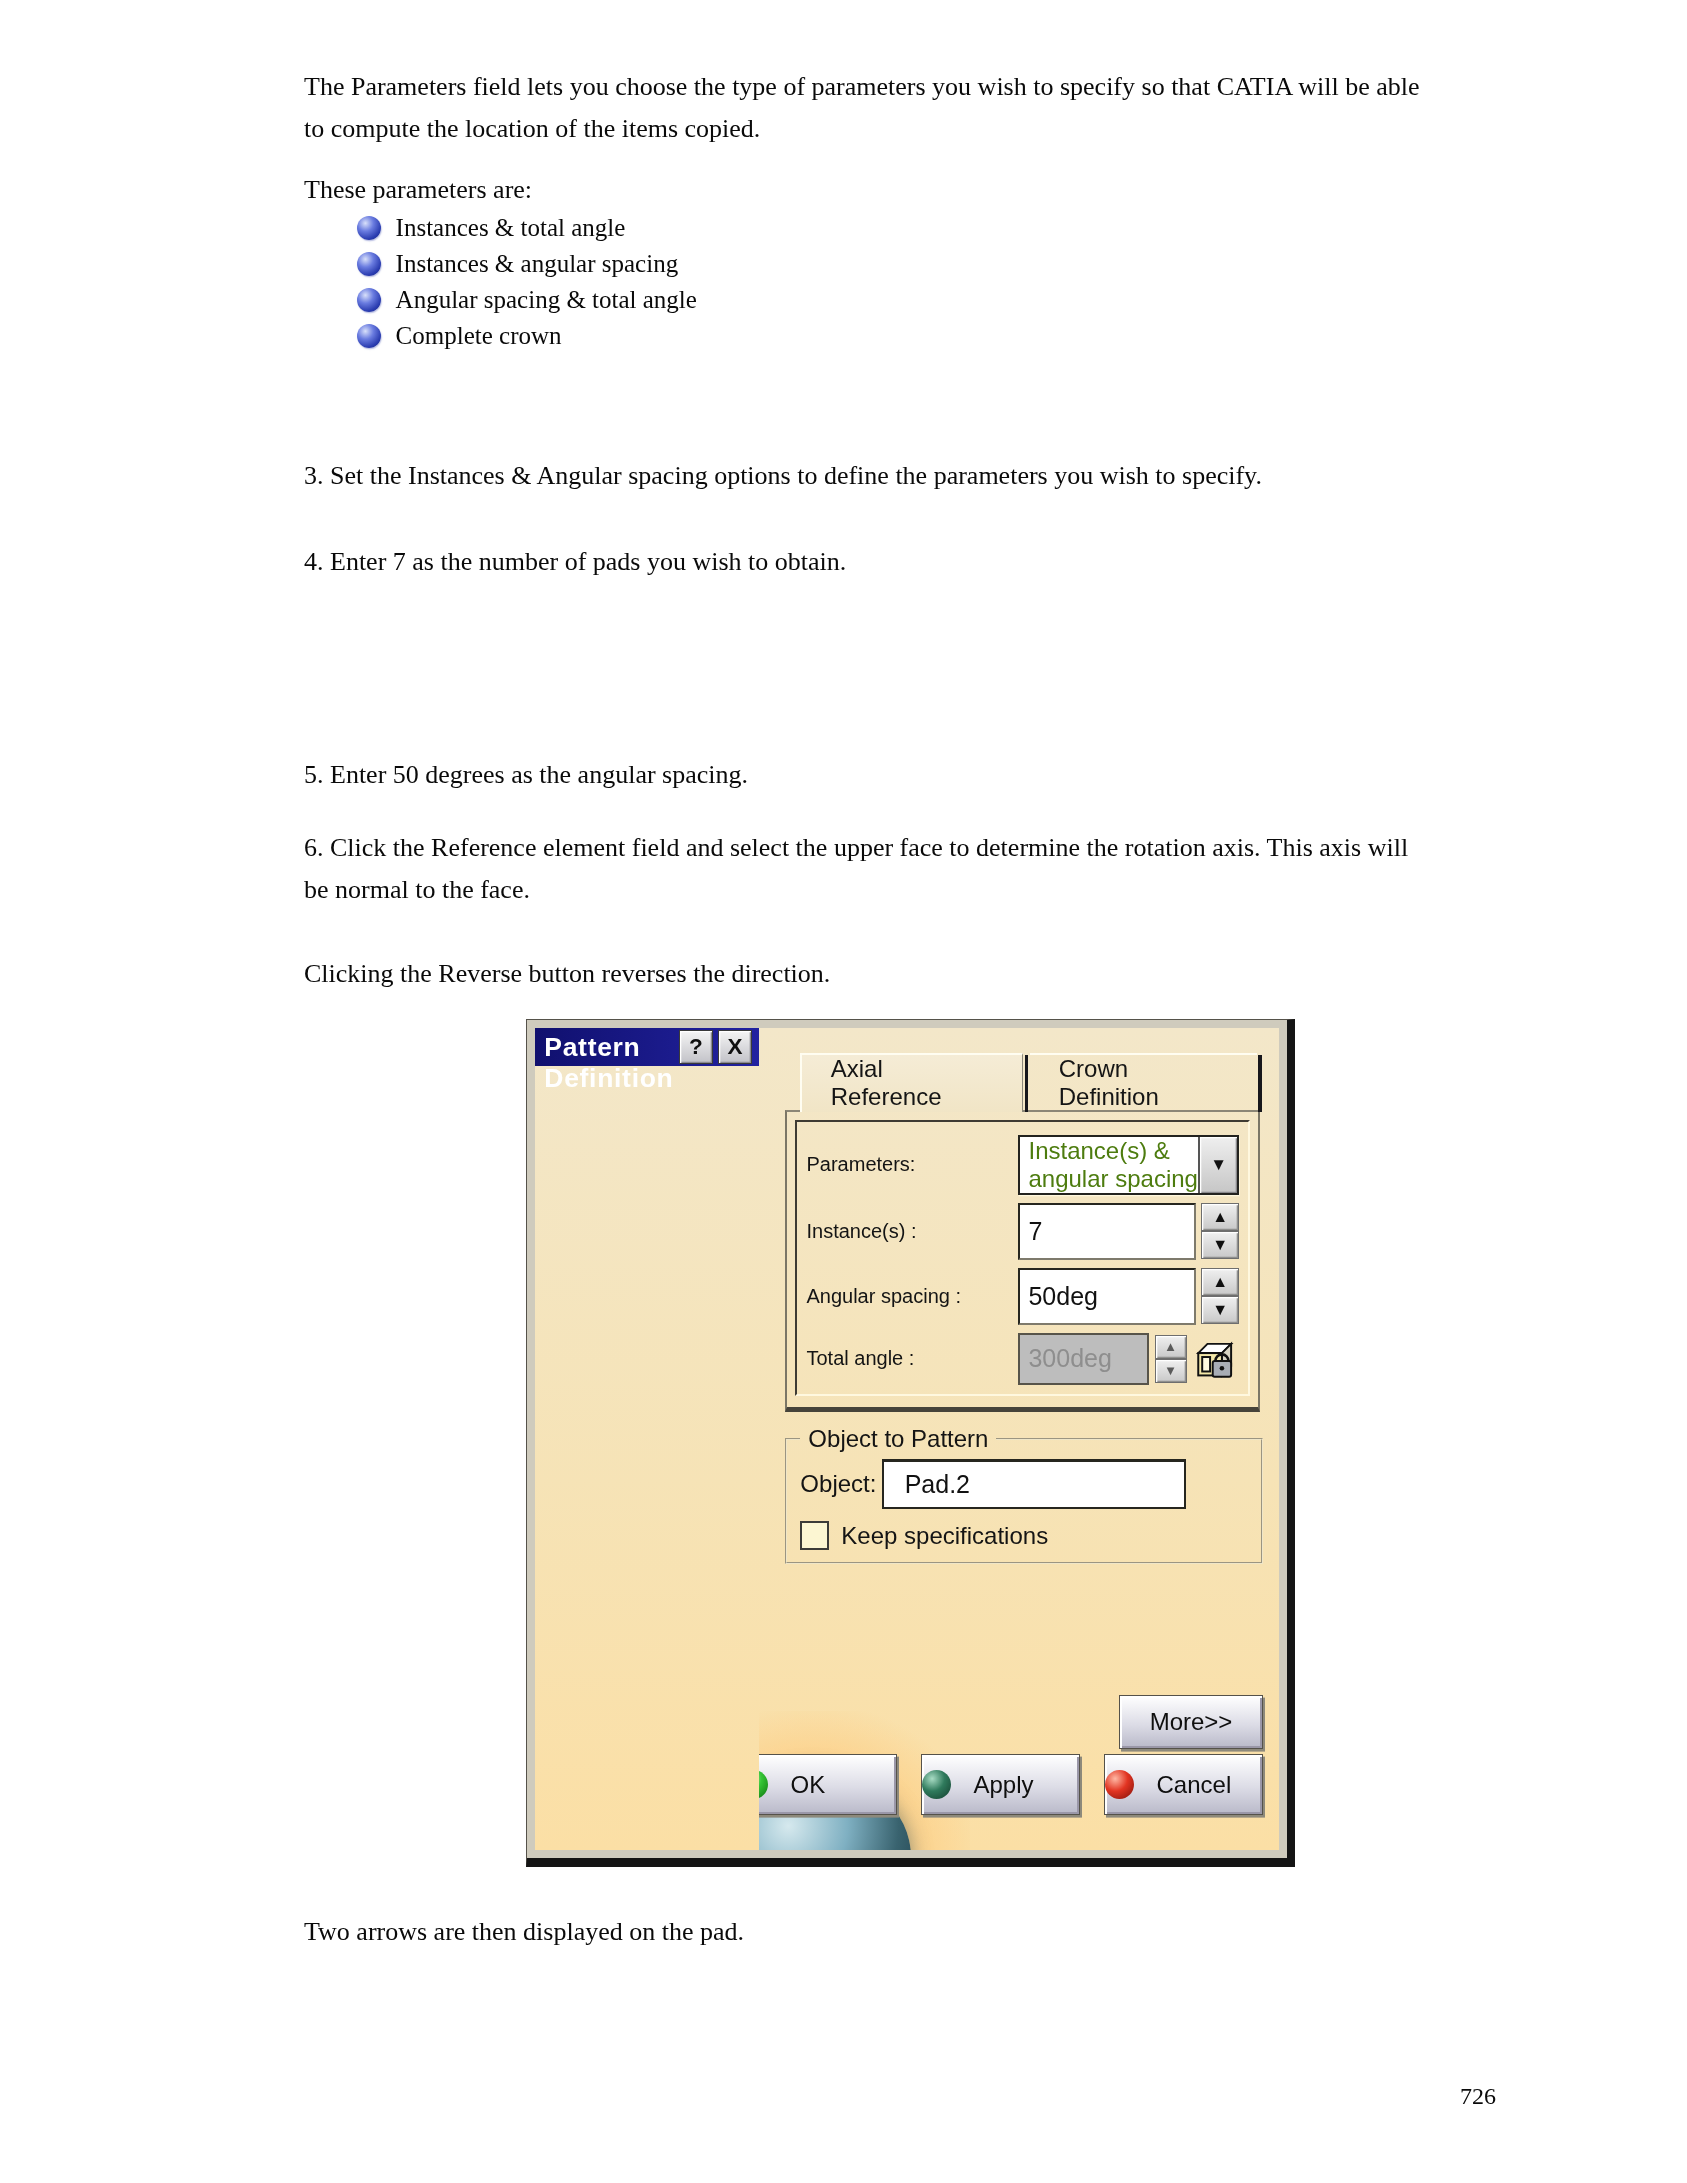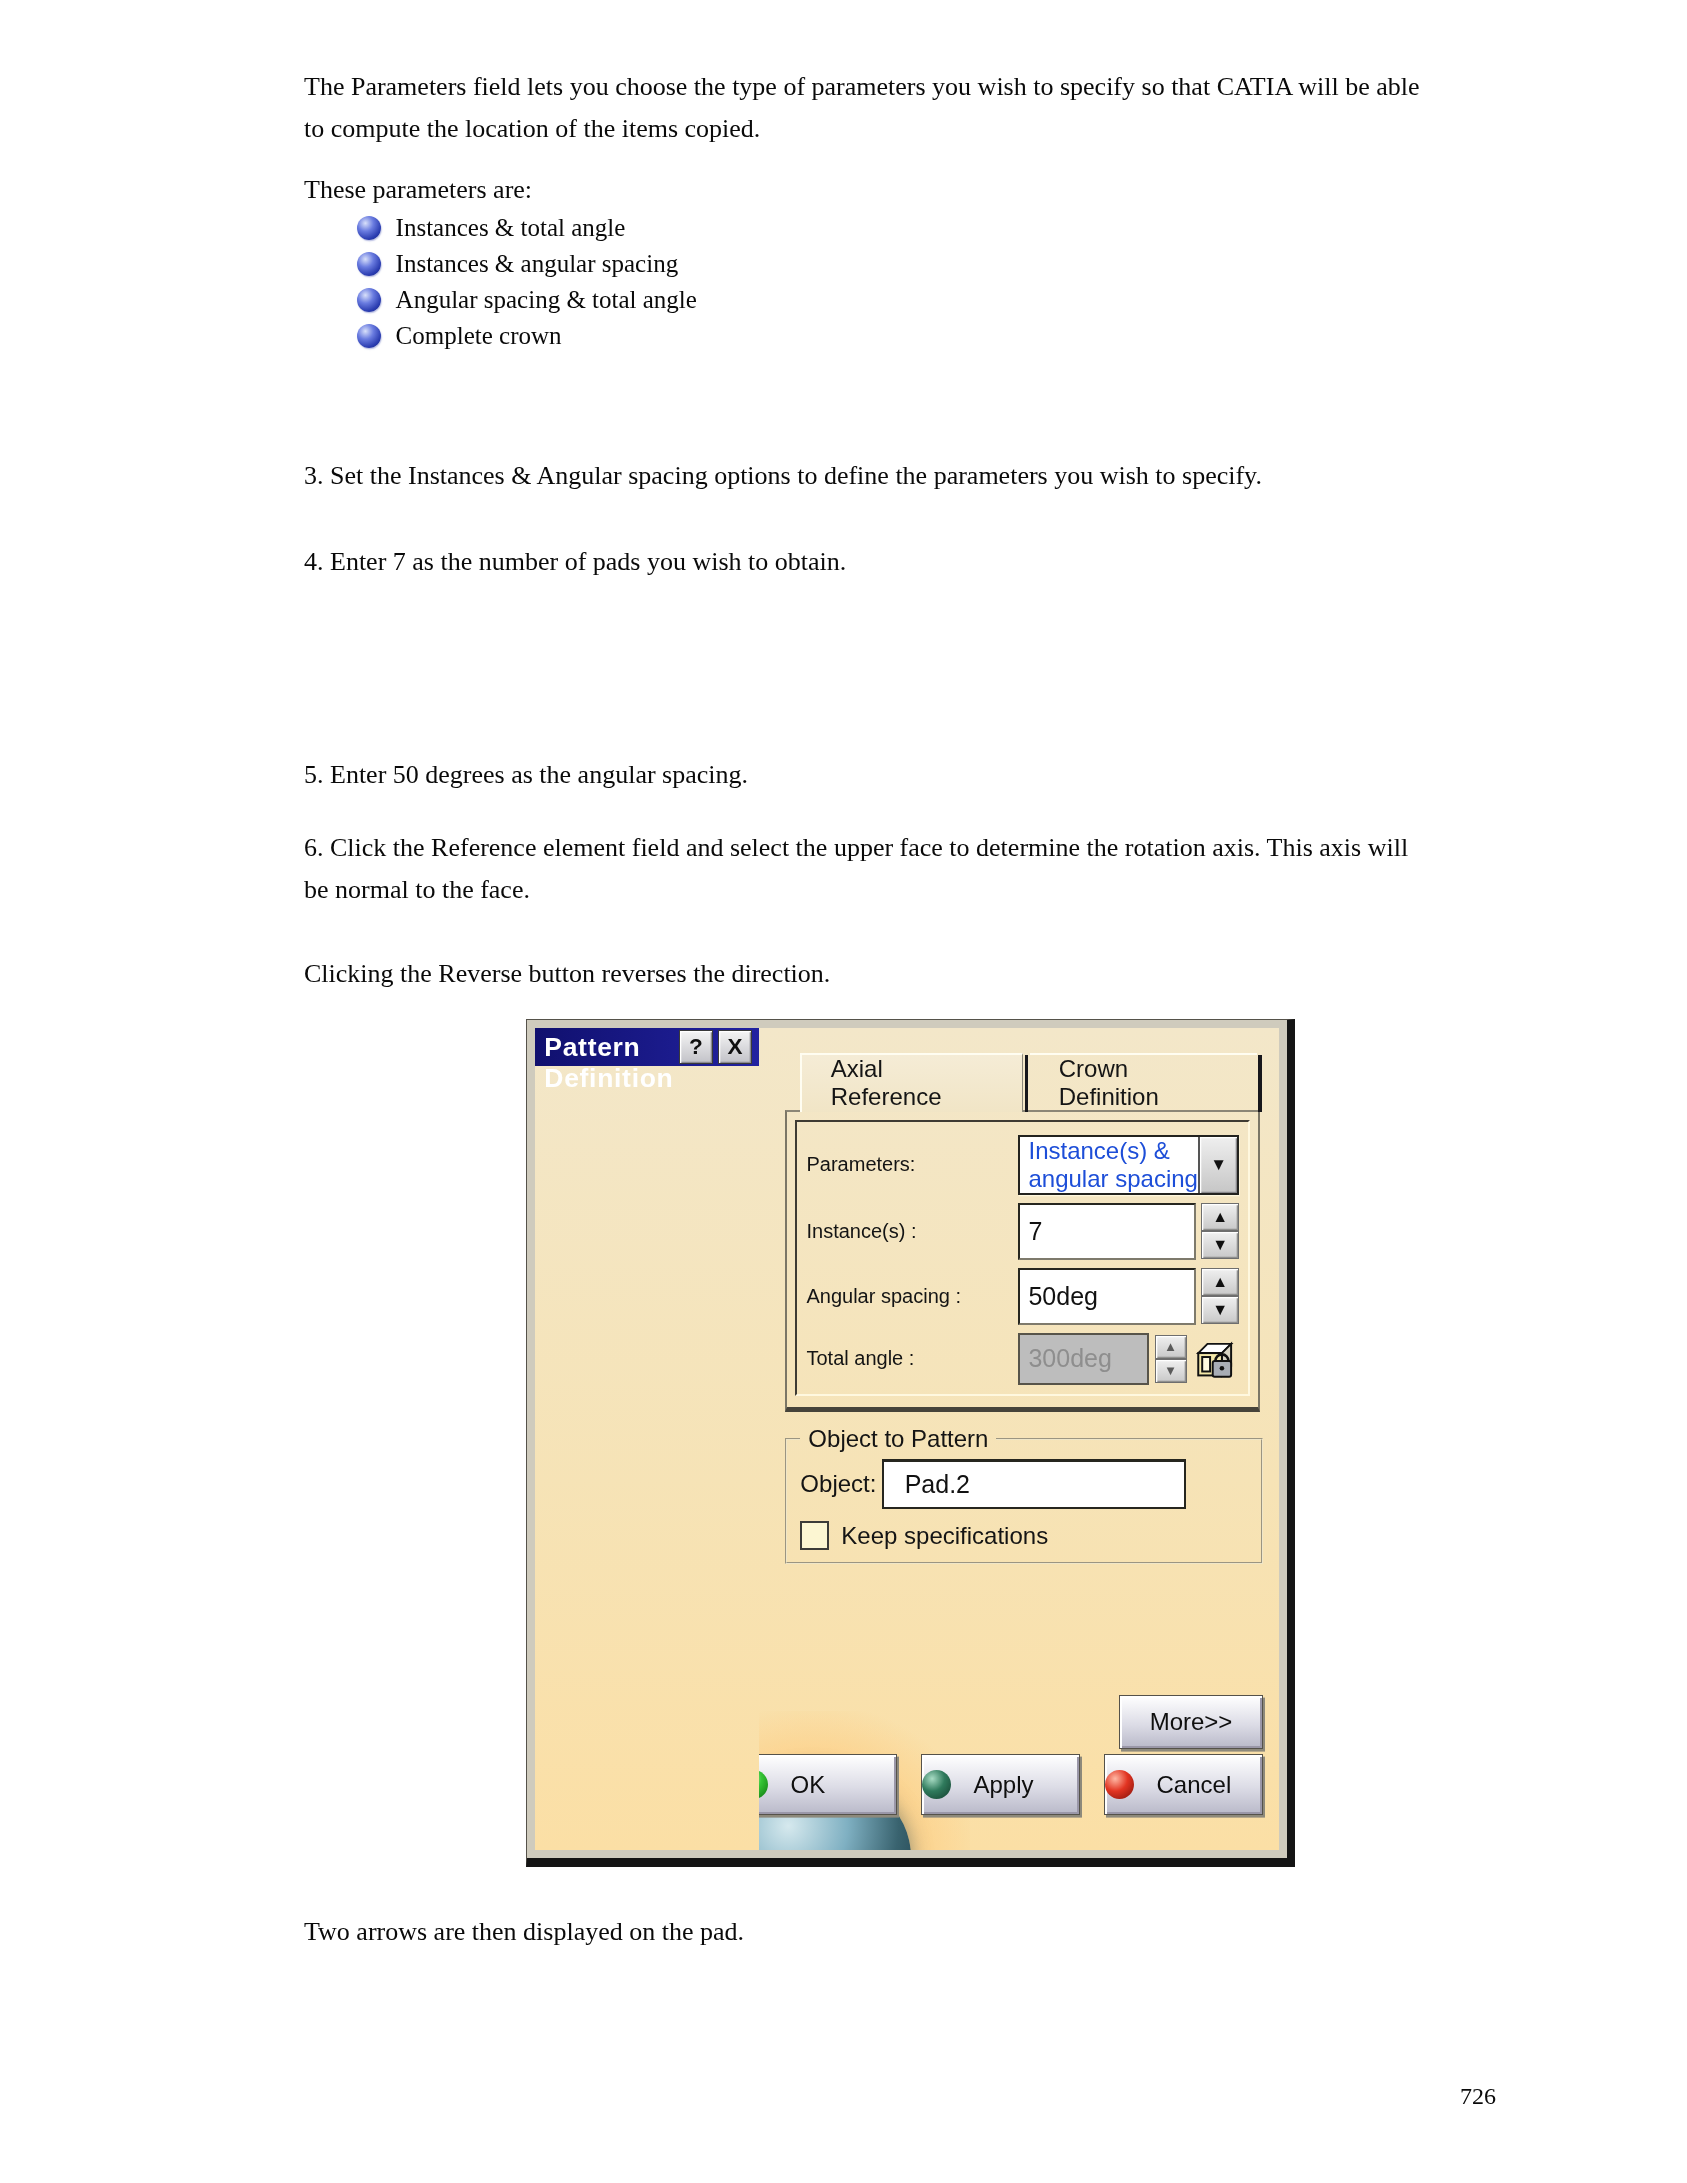--- a/index.html
+++ b/index.html
@@ -50,21 +50,21 @@
 
   
   .tabpanel{position:relative;z-index:1;margin-top:-2px;margin-right:2.6px;
     border:2px solid #7b7666;border-top-color:#8b8676;border-bottom:5.3px solid #46433a;
     padding:8px 8px 10.6px 8px;}
 
   .params-box{border:2px solid;border-color:#3e3b33 #fff8df #fff8df #3e3b33;padding:5.3px 9.3px 9.3px 9.3px;}
   .prow{display:flex;align-items:center;margin-top:8px;}
   .plabel{width:212px;flex:0 0 212px;font-size:20px;color:#141414;}
   .combo{flex:1;height:56px;border:2px solid #23231f;background:#ffffff;display:flex;box-shadow:0.7px 1.3px 0 #fff8df;}
-  .combo-text{flex:1;display:flex;align-items:center;padding-left:8px;font-size:24px;color:#1d4ed8;}
+  .combo-text{flex:1;display:flex;align-items:center;padding-left:8px;font-size:24px;color:#4d7c0f;}
   .combo-btn{width:37px;flex:0 0 37px;background:linear-gradient(180deg,#efefef,#c6c6c6);
     border-left:2px solid #555;display:flex;align-items:center;justify-content:center;
     box-shadow:inset 1.3px 1.3px 0 #ffffff, inset -1.3px -1.3px 0 #88888c;font-size:17px;color:#111;}
   .field{flex:1;height:53px;background:#ffffff;border:2px solid #26261f;border-right-color:#7e7a6c;border-bottom-color:#7e7a6c;
     display:flex;align-items:center;padding-left:8px;font-size:25px;color:#111;}
   .field.disabled{background:#bdbdbd;color:#8e8e8e;border-color:#57544a;height:48px;}
   .spinner{width:38px;flex:0 0 38px;height:56px;margin-left:5.3px;display:flex;flex-direction:column;}
   .spin-btn{flex:1;display:flex;align-items:center;justify-content:center;font-size:16px;color:#101010;
     background:linear-gradient(180deg,#f0f0f0,#c8c8c8);border:1.3px solid #6e6e6e;
     box-shadow:inset 1.3px 1.3px 0 #ffffff, inset -1.3px -1.3px 0 #90908e;}

